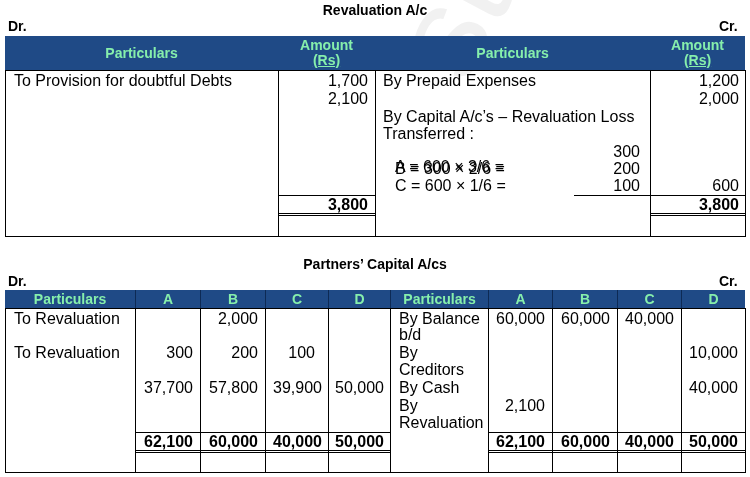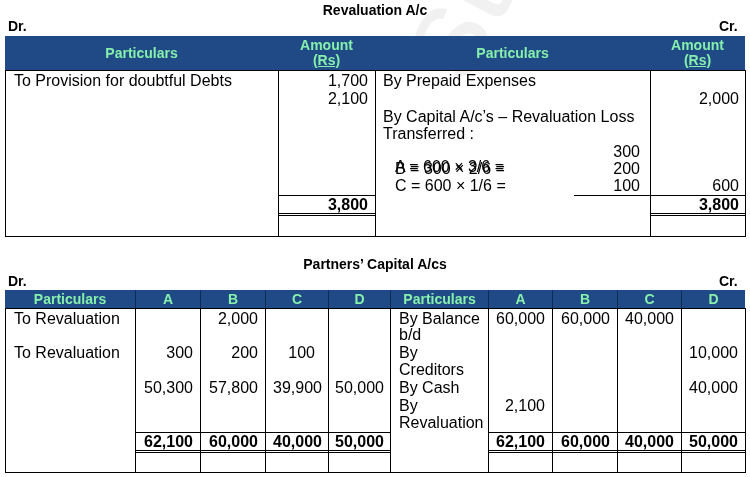--- a/index.html
+++ b/index.html
@@ -62,20 +62,21 @@
   <div class="hline" style="left:650px;top:213px;width:95px;"></div>
   <div class="hline" style="left:650px;top:215px;width:95px;"></div>
   <div class="hline" style="left:574px;top:195px;width:76px;"></div>
 
   <div class="cell" style="left:14px;top:72px;">To Provision for doubtful Debts</div>
   <div class="cell r" style="left:278px;top:72px;width:90px;">1,700</div>
   <div class="cell r" style="left:278px;top:90px;width:90px;">2,100</div>
   <div class="cell r b" style="left:278px;top:196px;width:90px;">3,800</div>
 
   <div class="cell" style="left:383px;top:72px;">By Prepaid Expenses</div>
+  <div class="cell r" style="left:650px;top:72px;width:89px;">1,200</div>
   <div class="cell r" style="left:650px;top:90px;width:89px;">2,000</div>
   <div class="cell" style="left:383px;top:108px;">By Capital A/c’s – Revaluation Loss</div>
   <div class="cell" style="left:383px;top:125px;">Transferred :</div>
 
   <div class="cell" style="left:395px;top:158px;">A = 600 × 3/6 =</div>
   <div class="cell r" style="left:580px;top:143px;width:60px;">300</div>
   <div class="cell" style="left:395px;top:160px;">B = 300 × 2/6 =</div>
   <div class="cell r" style="left:580px;top:160px;width:60px;">200</div>
   <div class="cell" style="left:395px;top:177px;">C = 600 × 1/6 =</div>
   <div class="cell r" style="left:580px;top:177px;width:60px;">100</div>
@@ -120,21 +121,21 @@
   <div class="hline" style="left:488px;top:452px;width:257px;"></div>
 
   <div class="cell" style="left:14px;top:310px;">To Revaluation</div>
   <div class="cell r" style="left:200px;top:310px;width:58px;">2,000</div>
 
   <div class="cell" style="left:14px;top:344px;">To Revaluation</div>
   <div class="cell r" style="left:135px;top:344px;width:58px;">300</div>
   <div class="cell r" style="left:200px;top:344px;width:58px;">200</div>
   <div class="cell r" style="left:265px;top:344px;width:50px;">100</div>
 
-  <div class="cell r" style="left:135px;top:379px;width:58px;">50,300</div>
+  <div class="cell r" style="left:135px;top:379px;width:58px;">37,700</div>
   <div class="cell r" style="left:200px;top:379px;width:58px;">57,800</div>
   <div class="cell r" style="left:265px;top:379px;width:57px;">39,900</div>
   <div class="cell r" style="left:328px;top:379px;width:56px;">50,000</div>
 
   <div class="cell r b" style="left:135px;top:433px;width:58px;">62,100</div>
   <div class="cell r b" style="left:200px;top:433px;width:58px;">60,000</div>
   <div class="cell r b" style="left:265px;top:433px;width:57px;">40,000</div>
   <div class="cell r b" style="left:328px;top:433px;width:56px;">50,000</div>
 
   <div class="cell" style="left:399px;top:310px;">By Balance</div>

